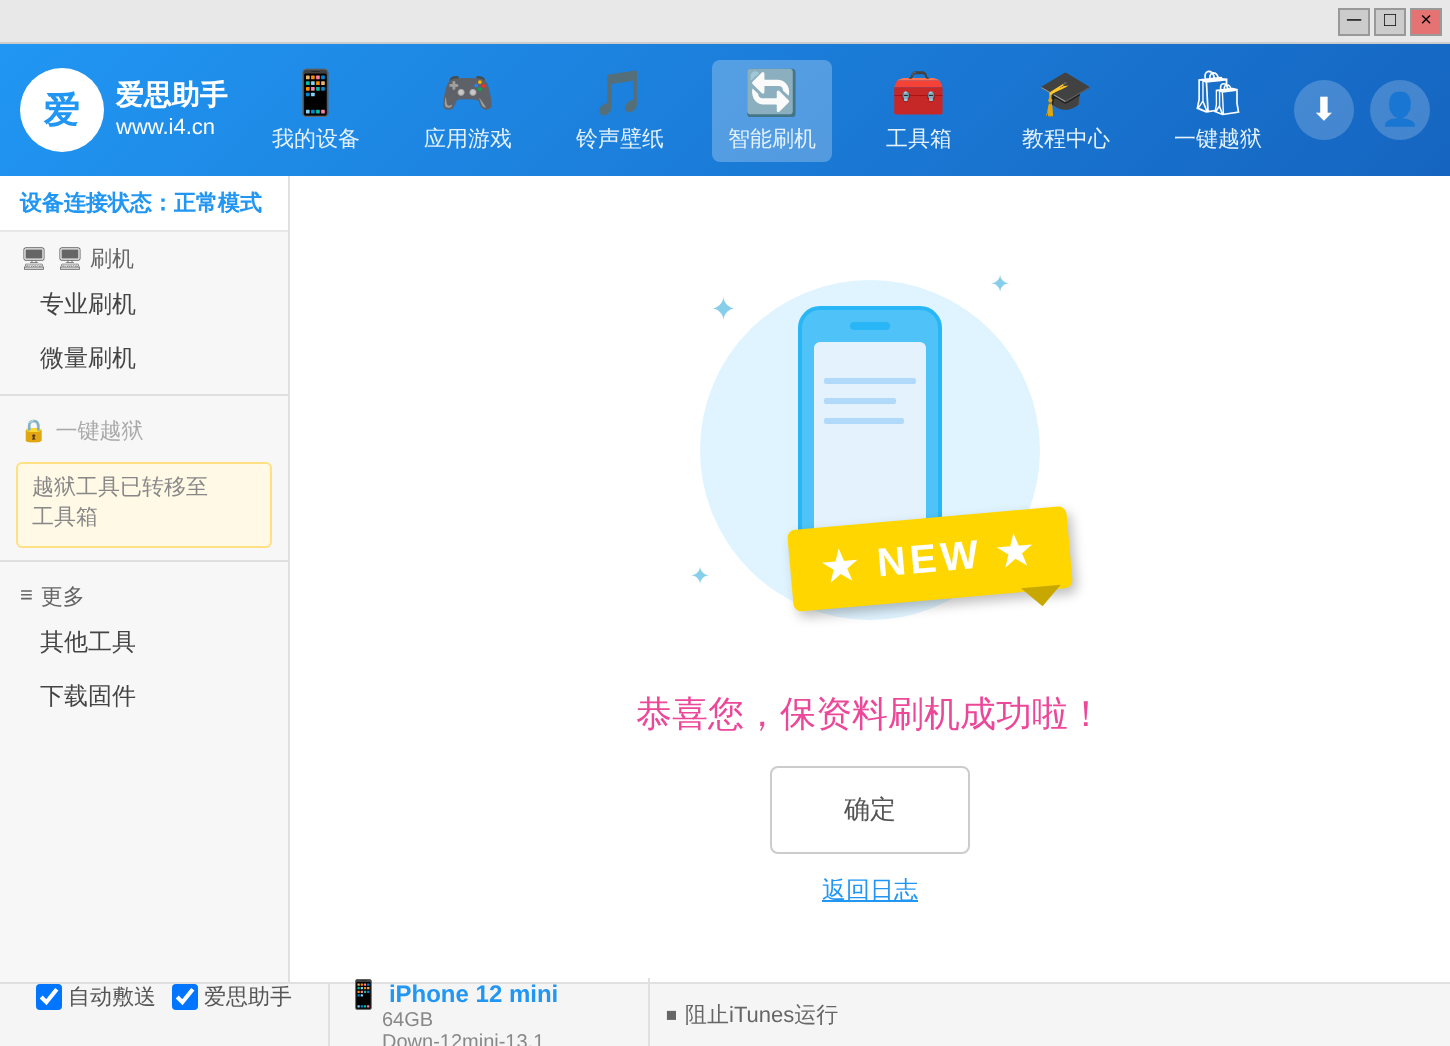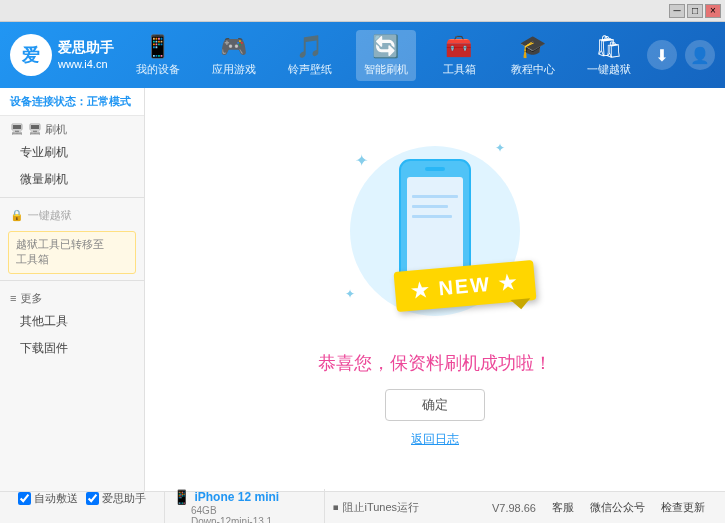--- a/index.html
+++ b/index.html
@@ -199,21 +199,21 @@
     }
 
     .congrats-text {
       font-size: 18px;
       color: #ec4899;
       margin-bottom: 14px;
       text-align: center;
     }
     .confirm-btn {
       width: 100px;
-      height: 32px;
+      height: 44px;
       background: #fff;
       border: 1px solid #ccc;
       border-radius: 4px;
       font-size: 13px;
       color: #555;
       cursor: pointer;
       display: flex; align-items: center; justify-content: center;
       margin-bottom: 10px;
     }
     .go-back-link {
@@ -424,20 +424,14 @@
       </div>
       <div style="color:#888; font-size:10px; padding-left:18px;">64GB</div>
       <div style="color:#888; font-size:10px; padding-left:18px;">Down-12mini-13,1</div>
     </div>
 
     <div style="padding:0 8px; display:flex; align-items:center; gap:4px; font-size:11px; color:#666;">
       <span>⏹</span>
       <span>阻止iTunes运行</span>
     </div>
 
-    <div style="flex:1; display:flex; align-items:center; justify-content:flex-end; gap:16px; font-size:11px; color:#666; padding-right:10px;">
-      <span>V7.98.66</span>
-      <span class="bottom-link">客服</span>
-      <span class="bottom-link">微信公众号</span>
-      <span class="bottom-link">检查更新</span>
-    </div>
   </div>
 </div>
 
 </body></html>

